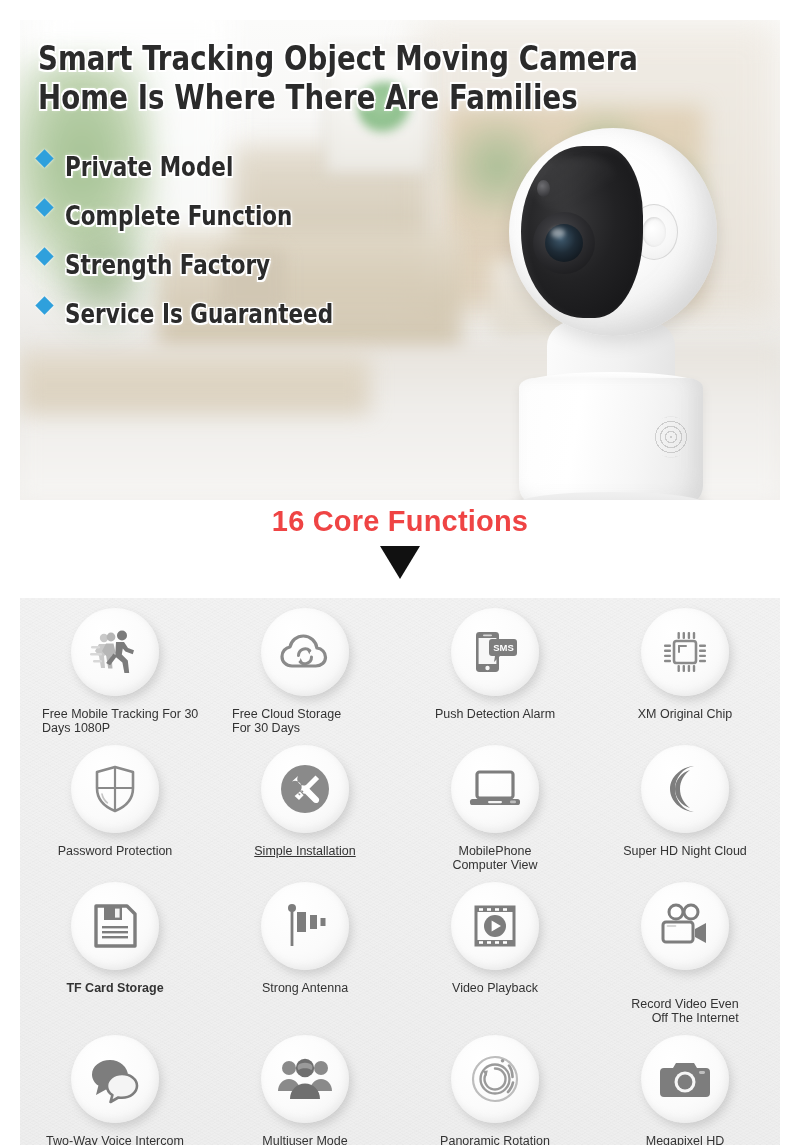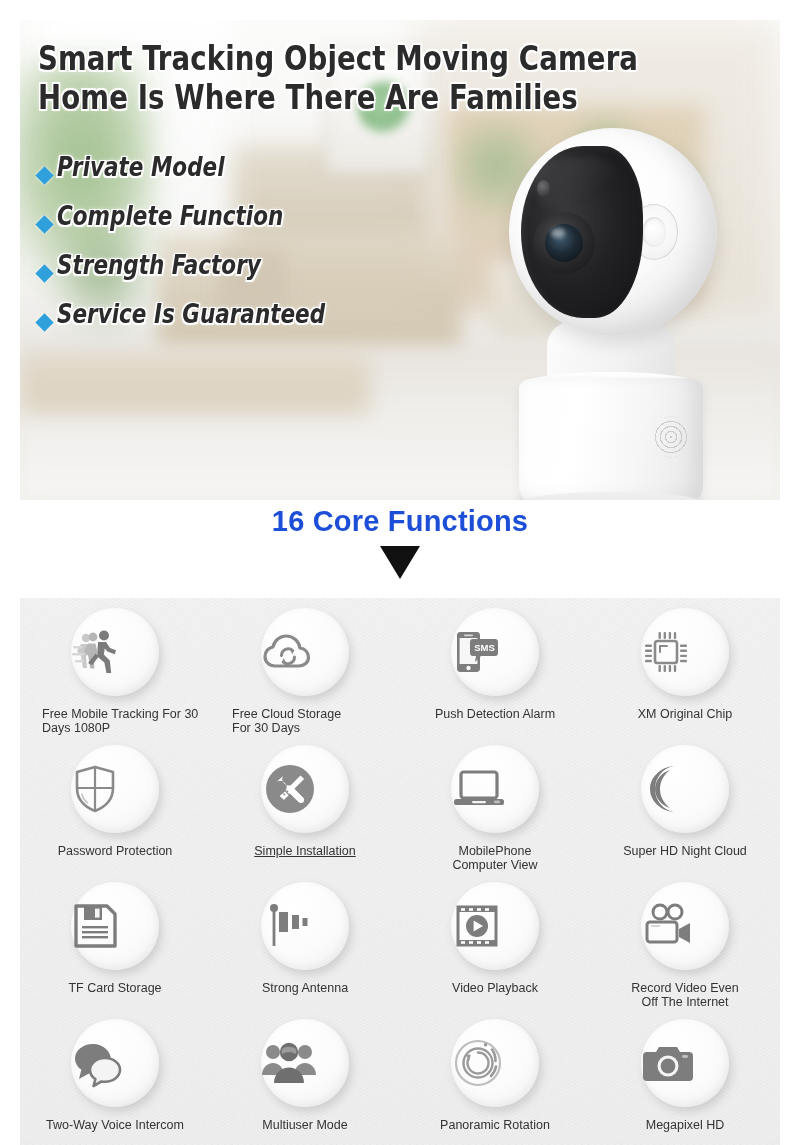--- a/index.html
+++ b/index.html
@@ -110,21 +110,21 @@
       -1.6px -1.6px 0 #fff, 1.6px -1.6px 0 #fff,
       -1.6px 1.6px 0 #fff, 1.6px 1.6px 0 #fff,
       0 0 5px rgba(255,255,255,.95);
   }
   .headline .line2 { display:block; }
 
   .bullets {
     position:absolute; left:18px; top:132px;
     display:flex; flex-direction:column; gap:19px;
   }
-  .bullet { display:flex; align-items:flex-end; gap:6px;font-style:italic; }
+  .bullet { display:flex; align-items:flex-start; gap:14px; }
   .diamond {
     width:13px; height:13px; background:#2fa0dc;
     transform: rotate(45deg); flex:none;
     box-shadow: 0 0 3px rgba(255,255,255,.9);
   }
   .bullet-text {
     font-size: 26px; font-weight: 800; color:#2b2b2b;
     font-family: "DejaVu Sans", sans-serif;
     font-stretch: condensed;
     transform: scaleX(.92); transform-origin:left center;
@@ -219,21 +219,21 @@
     position:absolute; left:72px; top:200px; width:128px; height:64px;
     border-radius: 30px 30px 10px 10px / 26px 26px 8px 8px;
     background: linear-gradient(100deg,#fcfcfc,#f1f1f1 60%,#e4e4e4 100%);
   }
 
   
   .mid {
     position:absolute; left:0; top:505px; width:800px; text-align:center;
   }
   .mid-title {
-    font-size: 29px; font-weight: 700; color:#1d4ed8;
+    font-size: 29px; font-weight: 700; color:#ef4444;
     font-family: "Liberation Sans", sans-serif;
     letter-spacing:.2px;
   }
   .mid-arrow {
     margin: 8px auto 0;
     width: 0; height: 0;
     border-left: 20px solid transparent;
     border-right: 20px solid transparent;
     border-top: 33px solid #111;
   }
@@ -253,21 +253,21 @@
     width:100%; height:100%;
   }
   .cell {
     display:flex; flex-direction:column; align-items:center;
     padding-top: 10px;
   }
   .circle {
     width: 88px; height: 88px; border-radius:50%;
     background: radial-gradient(circle at 36% 28%, #ffffff 0%, #fbfbfb 55%, #f1f1f1 100%);
     box-shadow: 3px 5px 9px rgba(140,140,140,.30), inset -2px -3px 6px rgba(205,205,205,.25);
-    display:flex; align-items:center; justify-content:flex-start;
+    display:flex; align-items:center; justify-content:center;
     flex:none;
   }
   .circle svg { display:block; }
   .cap {
     margin-top: 11px;
     font-size: 12.5px; line-height: 1.12;
     color: #333333;
     text-align:center;
     font-family: "Liberation Sans", sans-serif;
     max-width: 168px;
@@ -504,21 +504,21 @@
             <rect x="13" y="5" width="18" height="14" fill="#7d7d7d"></rect>
             <rect x="24" y="7.6" width="4.6" height="9" fill="#f4f4f4"></rect>
             <g fill="#7d7d7d">
               <rect x="11" y="25" width="26" height="2.4"></rect>
               <rect x="11" y="30" width="26" height="2.4"></rect>
               <rect x="11" y="35" width="26" height="2.4"></rect>
             </g>
           </svg>
         </div>
         <div class="cap">
-          <span style="display: block;">TF Card Storage</span>
+          <span style="display: block; font-weight: bold;">TF Card Storage</span>
         </div>
       </div>
 
       <div class="cell">
         <div class="circle">
           <svg width="52" height="52" viewBox="0 0 52 52">
             <circle cx="13" cy="8" r="4" fill="#7d7d7d"></circle>
             <rect x="11.6" y="10" width="2.8" height="36" fill="#7d7d7d"></rect>
             <path d="M18 12h9v20h-9z" fill="#7d7d7d"></path>
             <path d="M31 15h7v14h-7z" fill="#7d7d7d"></path>
@@ -562,22 +562,22 @@
           <svg width="56" height="48" viewBox="0 0 56 48">
             <circle cx="19" cy="10" r="7" fill="none" stroke="#7d7d7d" stroke-width="3"></circle>
             <circle cx="34" cy="10" r="7" fill="none" stroke="#7d7d7d" stroke-width="3"></circle>
             <path d="M18 14.5a4 4 0 0 1-3.8-3" stroke="#ffffff" stroke-width="1.4" fill="none"></path>
             <rect x="6" y="20" width="30" height="20" rx="3" fill="none" stroke="#7d7d7d" stroke-width="3"></rect>
             <path d="M38 27l11-6v20l-11-6z" fill="#7d7d7d"></path>
             <path d="M10.5 24h8" stroke="#c9c9c9" stroke-width="1.6" stroke-linecap="round"></path>
           </svg>
         </div>
         <div class="cap">
-          <span style="display: block;">Record Video Even</span>
-          <span style="display: block;">Off The Internet</span>
+          <span style="display: block; margin-top: 16px;">Record Video Even</span>
+          <span style="display: block; text-align: right;">Off The Internet</span>
         </div>
       </div>
 
       <div class="cell">
         <div class="circle">
           <svg width="54" height="50" viewBox="0 0 54 50">
             <path d="M22 6C12 6 4 12.4 4 20.4c0 4.5 2.5 8.5 6.4 11.2L8 41l10-5.6c1.3.2 2.6.3 4 .3 10 0 18-6.4 18-14.3S32 6 22 6z" fill="#7d7d7d"></path>
             <path d="M34 20c-8.3 0-15 5.4-15 12 0 3.7 2.1 7 5.4 9.2L22.5 48l7.8-4.5c1.2.2 2.4.3 3.7.3 8.3 0 15-5.4 15-12s-6.7-11.8-15-11.8z" fill="#f4f4f4" stroke="#7d7d7d" stroke-width="2.6" stroke-linejoin="round"></path>
           </svg>
         </div>

